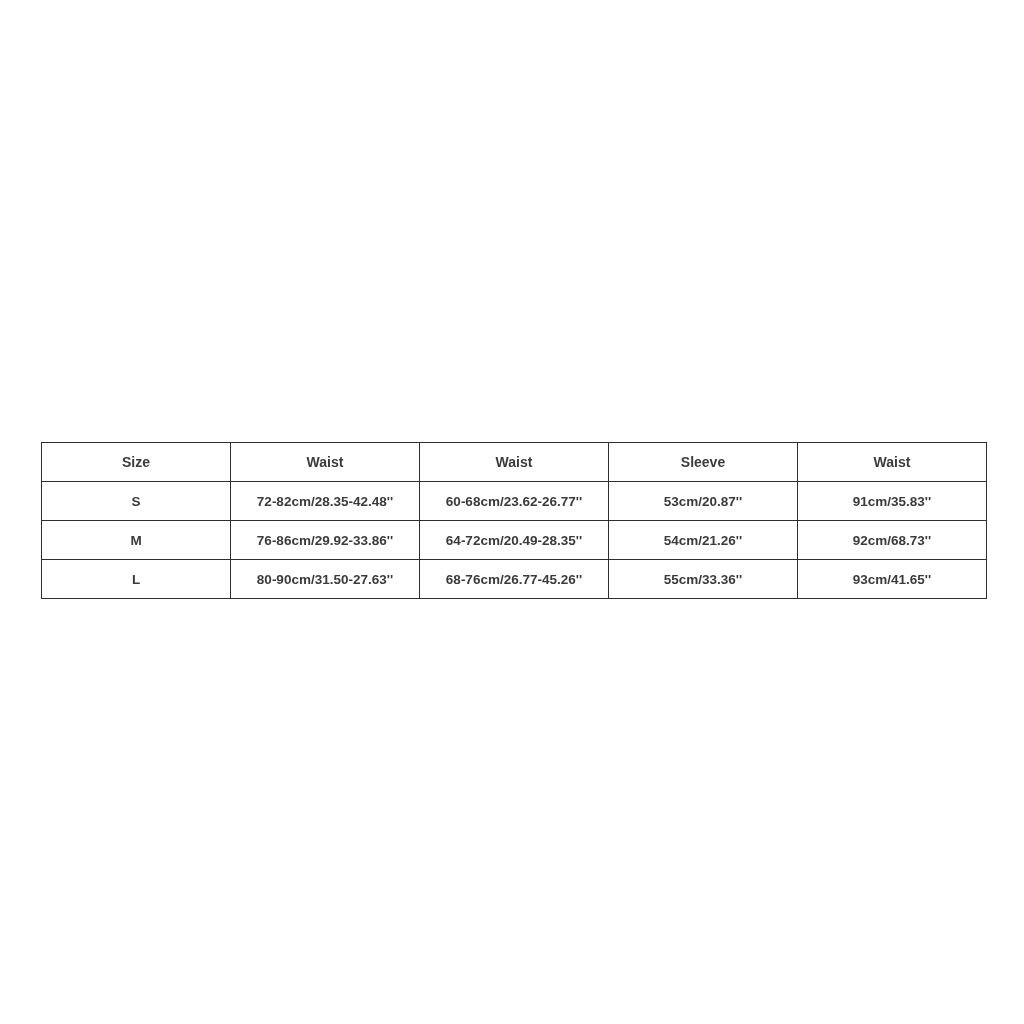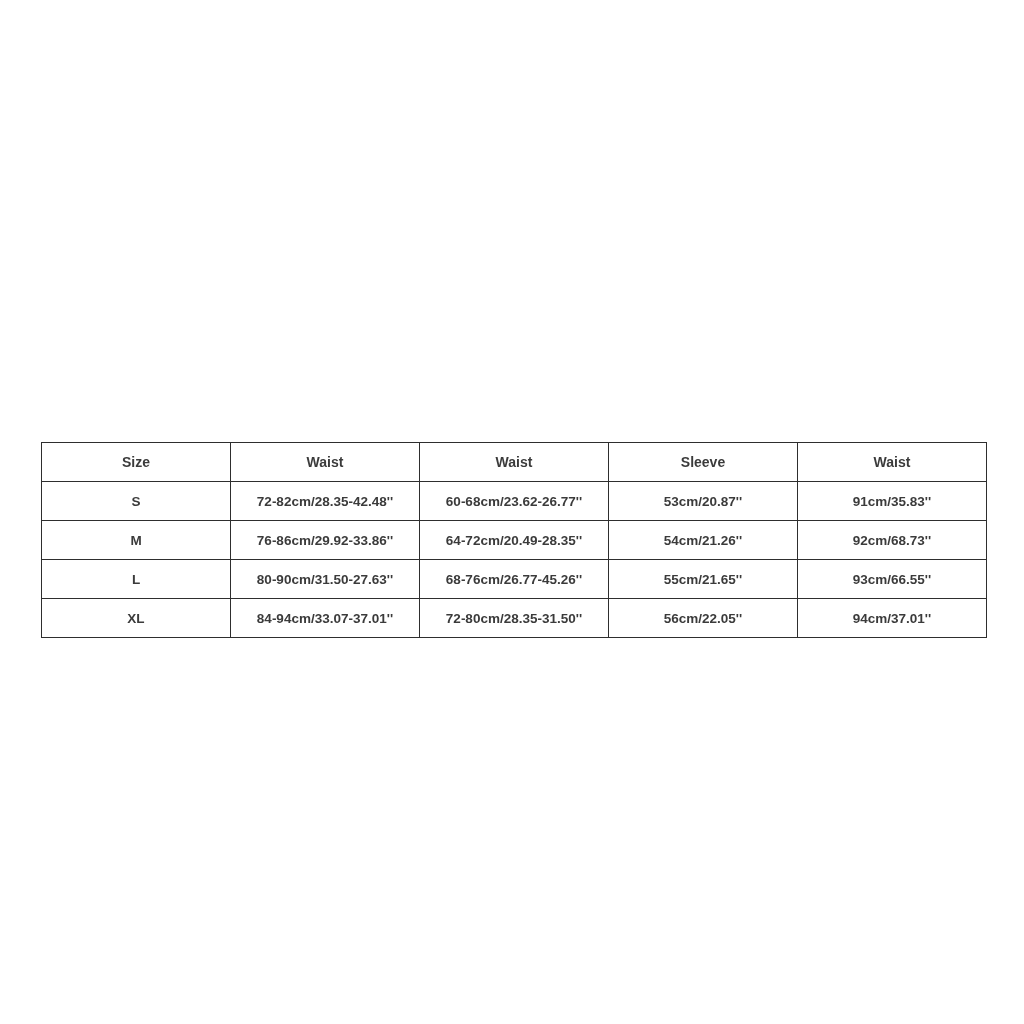--- a/index.html
+++ b/index.html
@@ -68,25 +68,18 @@
         <td>M</td>
         <td>76-86cm/29.92-33.86''</td>
         <td>64-72cm/20.49-28.35''</td>
         <td>54cm/21.26''</td>
         <td>92cm/68.73''</td>
       </tr>
       <tr>
         <td>L</td>
         <td>80-90cm/31.50-27.63''</td>
         <td>68-76cm/26.77-45.26''</td>
-        <td>55cm/21.65''</td>
-        <td>93cm/66.55''</td>
-      </tr>
-      <tr>
-        <td>XL</td>
-        <td>84-94cm/33.07-37.01''</td>
-        <td>72-80cm/28.35-31.50''</td>
-        <td>56cm/22.05''</td>
-        <td>94cm/37.01''</td>
+        <td>55cm/33.36''</td>
+        <td>93cm/41.65''</td>
       </tr>
     </tbody>
   </table>
 </div>
 
 </body></html>

